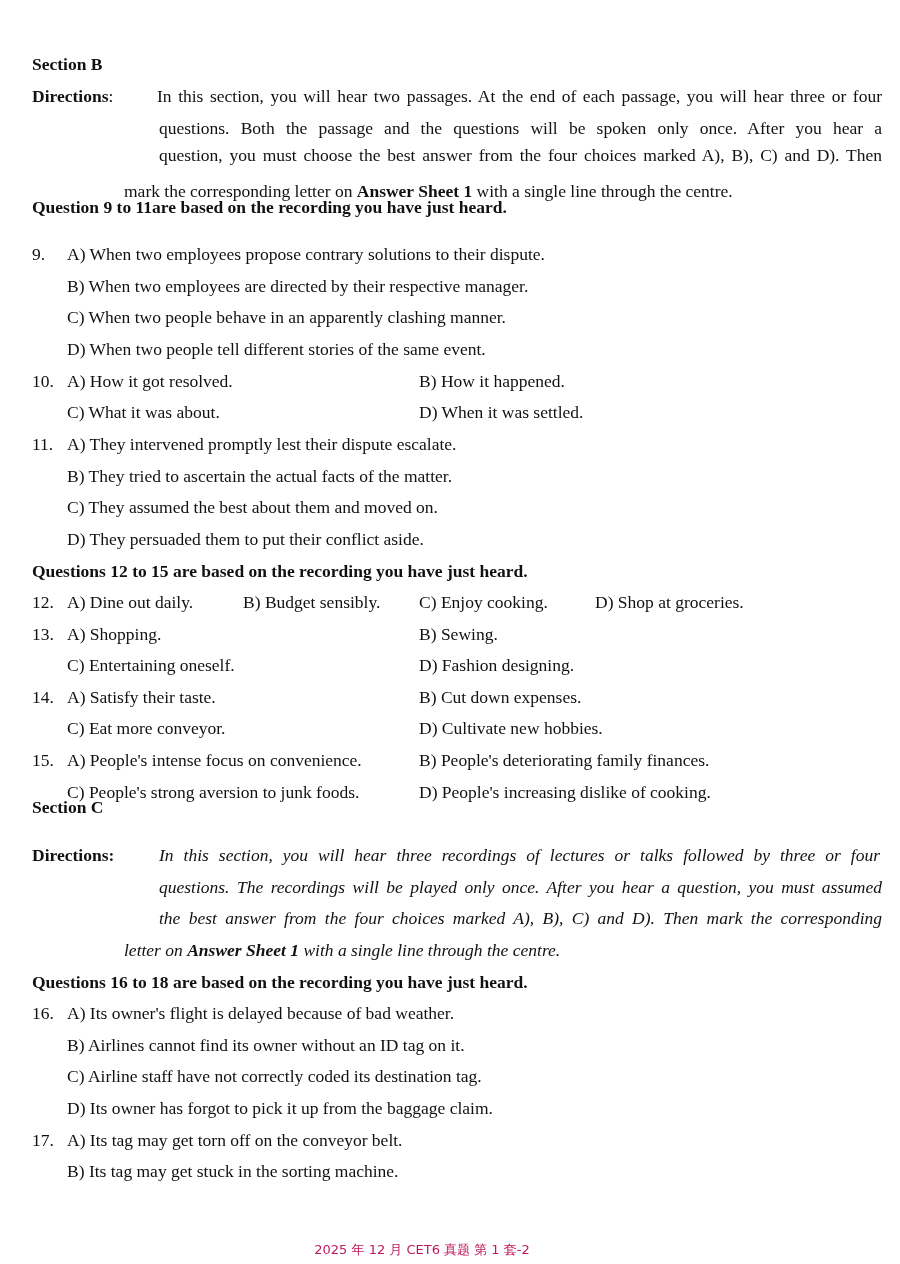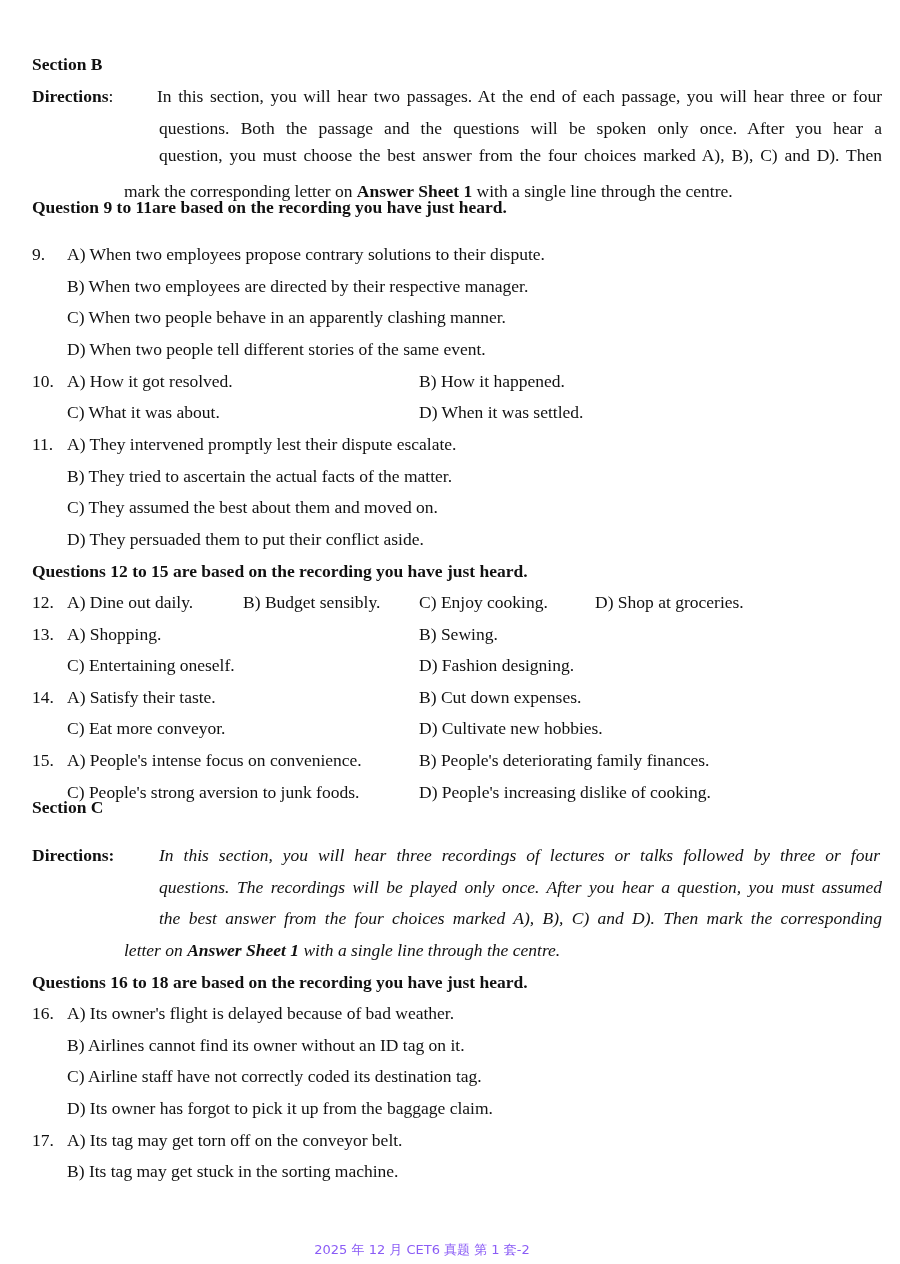--- a/index.html
+++ b/index.html
@@ -8,21 +8,21 @@
   .line { position: absolute; left: 0; white-space: nowrap; line-height: 22px; }
   .b { font-weight: bold; text-align: right; }
   .i { font-style: italic; }
   .indent-text { position: absolute; left: 124px; width: 723px; text-align: justify; text-align-last: justify; white-space: normal; margin-left: 35px; }
   .num { position: absolute; left: 32px; }
   .optA { position: absolute; left: 67px; }
   .optMid { position: absolute; left: 419px; }
   .optQ2 { position: absolute; left: 243px; }
   .optQ4 { position: absolute; left: 595px; }
   .footer { position: absolute; top: 1241px; left: 0; width: 844px; text-align: center;
-            font-family: "DejaVu Sans", sans-serif; font-size: 13px; color: #8b5cf6; }
+            font-family: "DejaVu Sans", sans-serif; font-size: 13px; color: #be185d; }
 </style>
 </head>
 <body>
 
 <div class="line b" style="top:53px; left:32px;">Section B</div>
 
 <div class="line" style="top:85px; left:32px;"><span class="b">Directions</span><span>:</span></div>
 <div class="line indent-text" style="top:85px; left:122px; width:725px;">In this section, you will hear two passages. At the end of each passage, you will hear three or four</div>
 <div class="line indent-text" style="top:117px;">questions. Both the passage and the questions will be spoken only once. After you hear a</div>
 <div class="line indent-text" style="top:144px;">question, you must choose the best answer from the four choices marked A), B), C) and D). Then</div>

